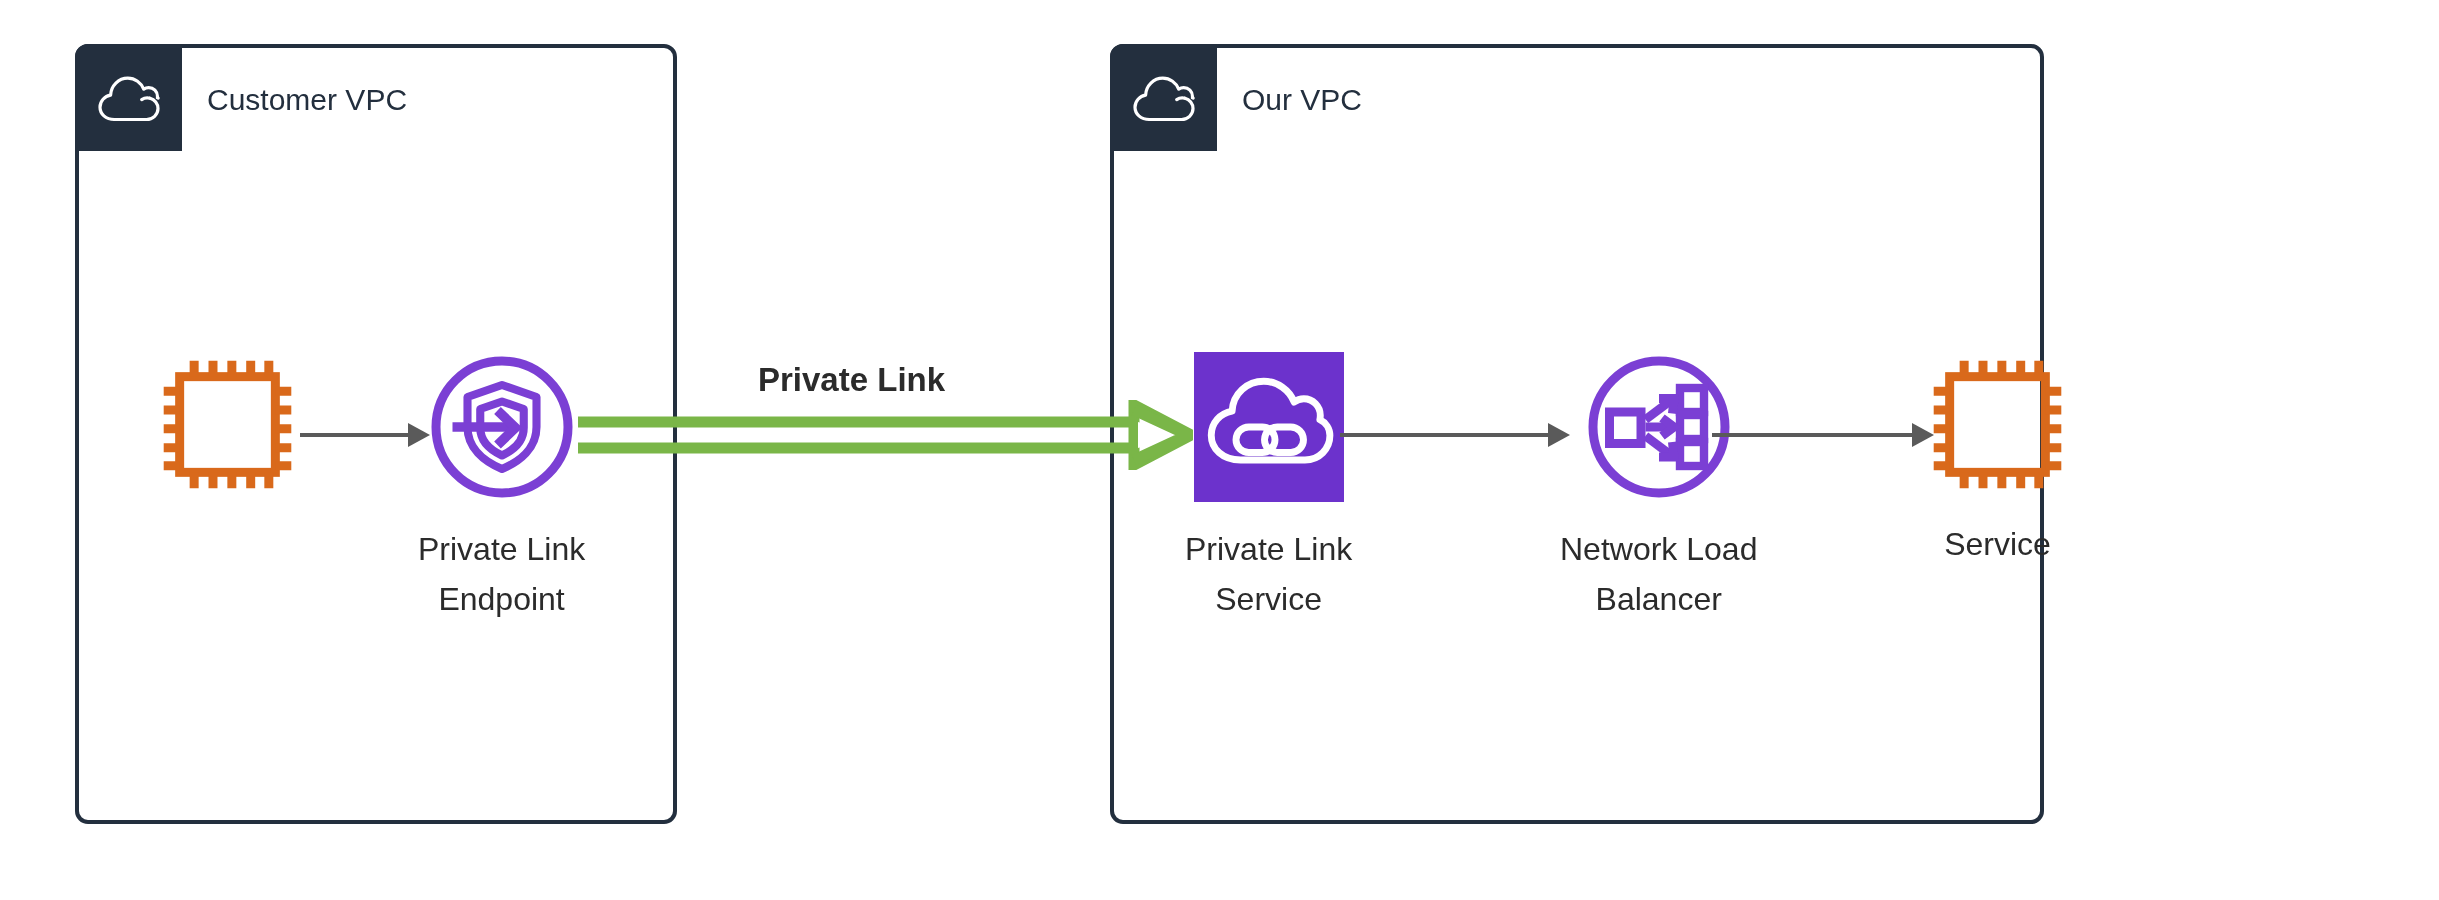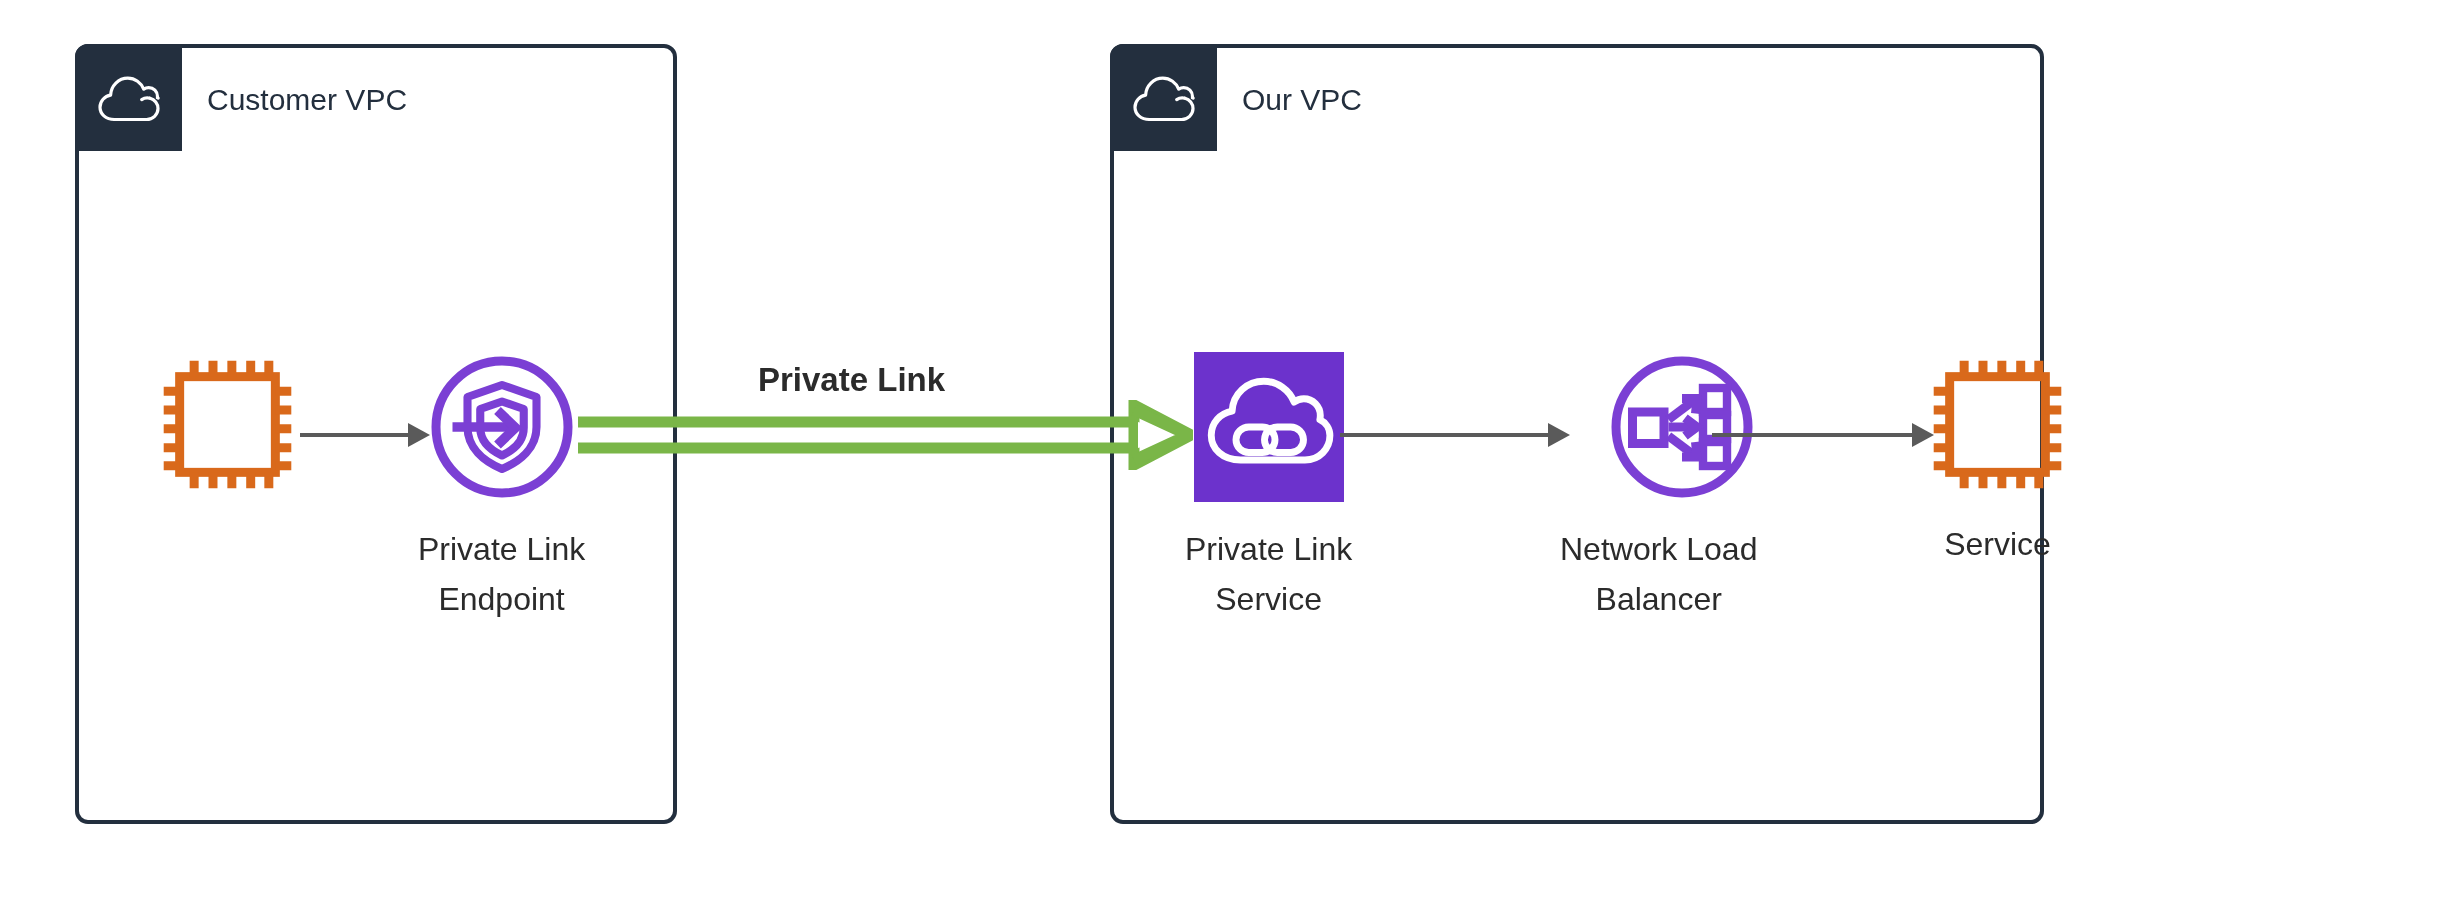--- a/index.html
+++ b/index.html
@@ -84,21 +84,21 @@
     font-size: 32px;
     line-height: 50px;
     color: #2b2b2b;
     text-align: center;
     white-space: pre-line;
   }
 
   #node-customer-service { left: 155px;  top: 352px; }
   #node-pl-endpoint      { left: 418px;  top: 352px; }
   #node-pl-service       { left: 1185px; top: 352px; }
-  #node-nlb              { left: 1560px; top: 352px; align-items: flex-end; }
+  #node-nlb              { left: 1560px; top: 352px; }
   #node-our-service      { left: 1925px; top: 352px; }
 
   
   .connector {
     position: absolute;
     height: 40px;
     overflow: visible;
   }
   #conn-1 { left: 300px;  top: 415px; width: 130px; }
   #conn-2 { left: 1340px; top: 415px; width: 230px; }

